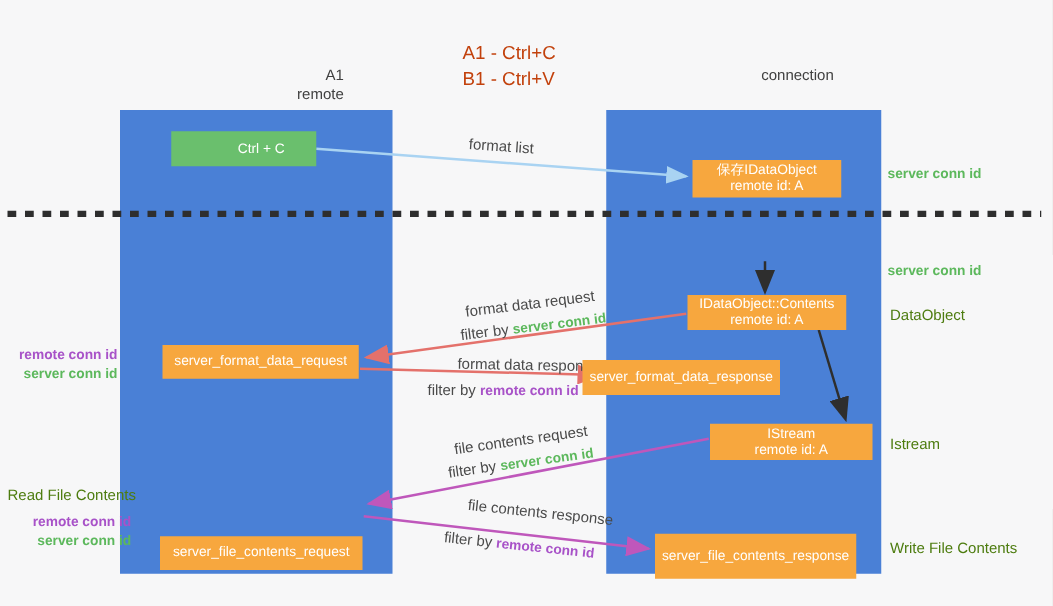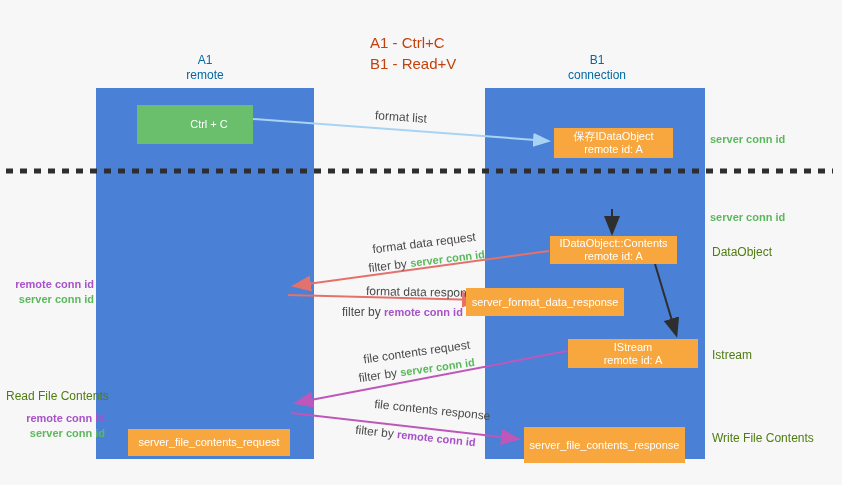--- a/index.html
+++ b/index.html
@@ -10,21 +10,21 @@
   *{margin:0;padding:0;box-sizing:border-box;}
   html,body{background:#e9e9e9;}
   .canvas{
     position:relative;width:842px;height:485px;background:var(--bg);
     font-family:"Liberation Sans",sans-serif;overflow:hidden;
   }
   .lane{position:absolute;background:var(--lane);}
   .lane-a{left:96px;top:88px;width:218px;height:371px;}
   .lane-b{left:485px;top:88px;width:220px;height:371px;}
   .title{position:absolute;left:370px;top:8px;font-size:15px;line-height:21px;color:#c2410c;margin-top:24px;}
-  .lane-hdr{position:absolute;top:53px;width:140px;text-align:center;font-size:12px;line-height:15px;color:#0369a1;}
+  .lane-hdr{position:absolute;top:53px;width:140px;text-align:right;font-size:12px;line-height:15px;color:#404040;}
   .hdr-a{left:135px;} .hdr-b{left:527px;}
   .node{position:absolute;display:flex;flex-direction:column;align-items:center;justify-content:center;
         color:#fff;font-size:11px;line-height:13px;text-align:center;}
   .green{background:var(--green-box);}
   .orange{background:var(--orange);}
   svg.overlay{position:absolute;left:0;top:0;z-index:3;pointer-events:none;}
   .elabel{position:absolute;z-index:4;font-size:12px;color:#4a4a4a;white-space:nowrap;}
   .side{position:absolute;z-index:4;font-size:11px;font-weight:bold;white-space:nowrap;}
   .g{color:var(--green-txt);} .p{color:var(--purple-txt);}
   .plain{font-size:12px;color:#4d7c0f;font-weight:normal;}
@@ -34,29 +34,28 @@
 </head>
 <body>
 
 <div class="canvas">
 
   <div class="lane lane-a"></div>
   <div class="lane lane-b"></div>
 
   <div class="title">
     <div>A1 - Ctrl+C</div>
-    <div>B1 - Read+V</div>
+    <div>B1 - Ctrl+V</div>
   </div>
 
   <div class="lane-hdr hdr-a">
     <div>A1</div>
     <div>remote</div>
   </div>
   <div class="lane-hdr hdr-b">
-    <div>B1</div>
     <div>connection</div>
   </div>
 
   <svg class="overlay" width="842" height="485" viewBox="0 0 842 485">
     <defs>
       <marker id="m-blue" markerWidth="9" markerHeight="7" refX="8" refY="3.5" orient="auto">
         <path d="M0,0 L9,3.5 L0,7 z" style="fill:var(--lblue)"></path>
       </marker>
       <marker id="m-black" markerWidth="10" markerHeight="8" refX="8" refY="4" orient="auto">
         <path d="M0,0 L10,4 L0,8 z" style="fill:var(--black-arrow)"></path>
@@ -79,35 +78,38 @@
 
     <line x1="549" y1="251" x2="293" y2="286" style="stroke:var(--red)" stroke-width="2" marker-end="url(#m-red)"></line>
 
     <line x1="288" y1="295" x2="480" y2="300" style="stroke:var(--red)" stroke-width="2" marker-end="url(#m-red)"></line>
 
     <line x1="567" y1="351" x2="295" y2="403" style="stroke:var(--magenta)" stroke-width="2" marker-end="url(#m-mag)"></line>
 
     <line x1="291" y1="413" x2="519" y2="439" style="stroke:var(--magenta)" stroke-width="2" marker-end="url(#m-mag)"></line>
   </svg>
 
-  <div class="node green nodez" style="left:137px;top:105px;width:116px;height:39px;padding-left:28px;">
+  <div class="node green nodez" style="left:137px;top:105px;width:116px;height:28px;padding-left:28px;">
     <span>Ctrl + C</span>
   </div>
 
   <div class="node orange nodez" style="left:554px;top:128px;width:119px;height:30px;">
     <span>保存IDataObject</span>
     <span>remote id: A</span>
   </div>
 
 
   <div class="node orange nodez" style="left:550px;top:236px;width:127px;height:28px;">
     <span>IDataObject::Contents</span>
     <span>remote id: A</span>
   </div>
 
+  <div class="node orange nodez" style="left:130px;top:276px;width:157px;height:27px;">
+    <span>server_format_data_request</span>
+  </div>
 
   <div class="node orange nodez" style="left:466px;top:288px;width:158px;height:28px;">
     <span>server_format_data_response</span>
   </div>
 
   <div class="node orange nodez" style="left:568px;top:339px;width:130px;height:29px;">
     <span>IStream</span>
     <span>remote id: A</span>
   </div>
 

